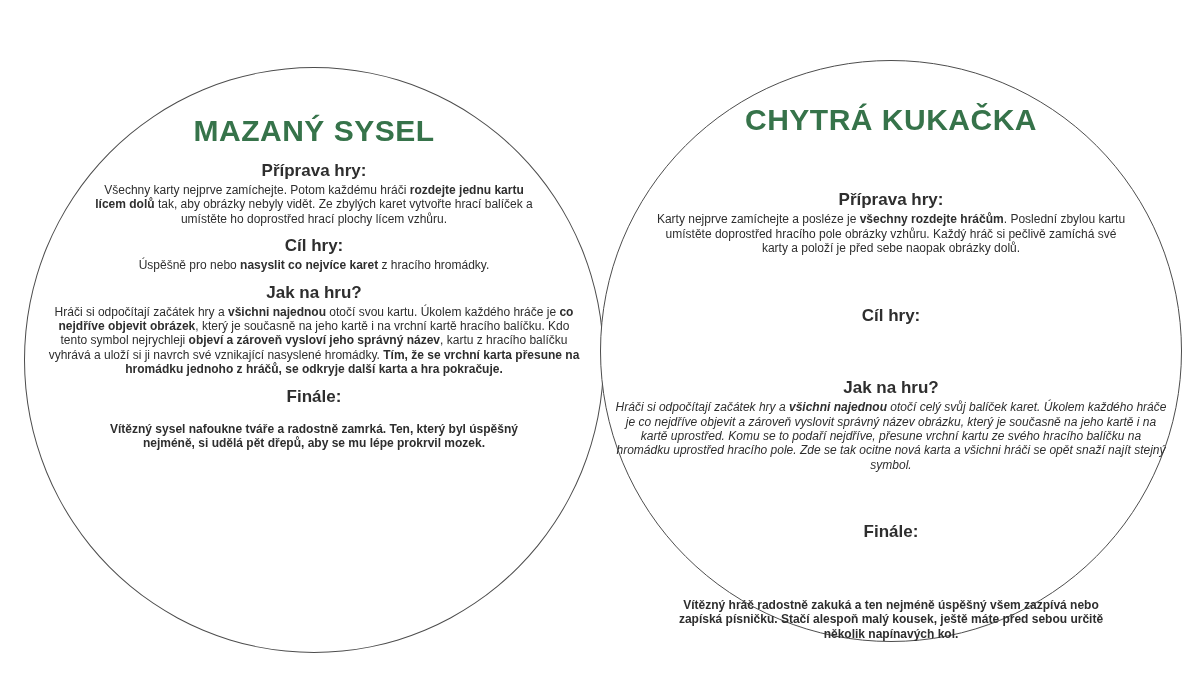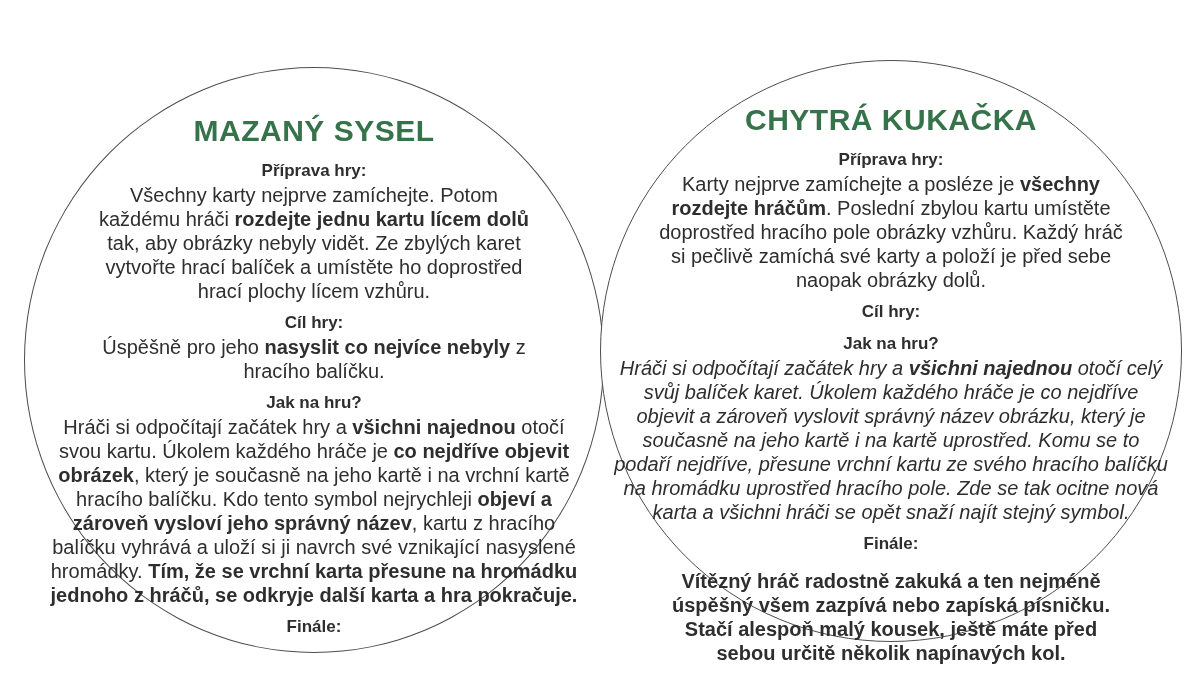--- a/index.html
+++ b/index.html
@@ -33,21 +33,21 @@
     margin-bottom:13px;
     white-space:nowrap;
   }
   .section{margin-bottom:10px;}
   .section-heading{
     font-size:17px;
     font-weight:700;
     margin-bottom:2px;
   }
   .section-body, .card-footer{
-    font-size:20px;
+    font-size:12px;
     line-height:1.2;
     margin-left:auto;
     margin-right:auto;
   }
   .section-body .b{font-weight:700;}
   .card-footer{
     font-weight:700;
     margin-top:3px;
   }
   
@@ -68,32 +68,33 @@
 <div class="circle left">
   <div class="card-title">MAZANÝ SYSEL</div>
 
   <div class="section">
     <div class="section-heading">Příprava hry:</div>
     <div class="section-body lw-prep"><span>Všechny karty nejprve zamíchejte. Potom každému hráči </span><span class="b">rozdejte jednu kartu lícem dolů</span><span> tak, aby obrázky nebyly vidět. Ze zbylých karet vytvořte hrací balíček a umístěte ho doprostřed hrací plochy lícem vzhůru.</span></div>
   </div>
 
   <div class="section">
     <div class="section-heading">Cíl hry:</div>
-    <div class="section-body lw-goal"><span>Úspěšně pro jeho </span><span class="b">nasyslit co nejvíce nebyly</span><span> z hracího balíčku.</span></div>
+    <div class="section-body lw-goal"><span>Úspěšně pro nebo </span><span class="b">nasyslit co nejvíce karet</span><span> z hracího hromádky.</span></div>
   </div>
 
   <div class="section">
     <div class="section-heading">Jak na hru?</div>
     <div class="section-body lw-how"><span>Hráči si odpočítají začátek hry a </span><span class="b">všichni najednou</span><span> otočí svou kartu. Úkolem každého hráče je </span><span class="b">co nejdříve objevit obrázek</span><span>, který je současně na jeho kartě i na vrchní kartě hracího balíčku. Kdo tento symbol nejrychleji </span><span class="b">objeví a zároveň vysloví jeho správný název</span><span>, kartu z hracího balíčku vyhrává a uloží si ji navrch své vznikající nasyslené hromádky. </span><span class="b">Tím, že se vrchní karta přesune na hromádku jednoho z hráčů, se odkryje další karta a hra pokračuje.</span></div>
   </div>
 
   <div class="section">
     <div class="section-heading">Finále:</div>
   </div>
 
+  <div class="card-footer lw-foot">Vítězný sysel nafoukne tváře a radostně zamrká. Ten, který byl úspěšný nejméně, si udělá pět dřepů, aby se mu lépe prokrvil mozek.</div>
 </div>
 
 <div class="circle right">
   <div class="card-title">CHYTRÁ KUKAČKA</div>
 
   <div class="section">
     <div class="section-heading">Příprava hry:</div>
     <div class="section-body rw-prep"><span>Karty nejprve zamíchejte a posléze je </span><span class="b">všechny rozdejte hráčům</span><span>. Poslední zbylou kartu umístěte doprostřed hracího pole obrázky vzhůru. Každý hráč si pečlivě zamíchá své karty a položí je před sebe naopak obrázky dolů.</span></div>
   </div>
 

